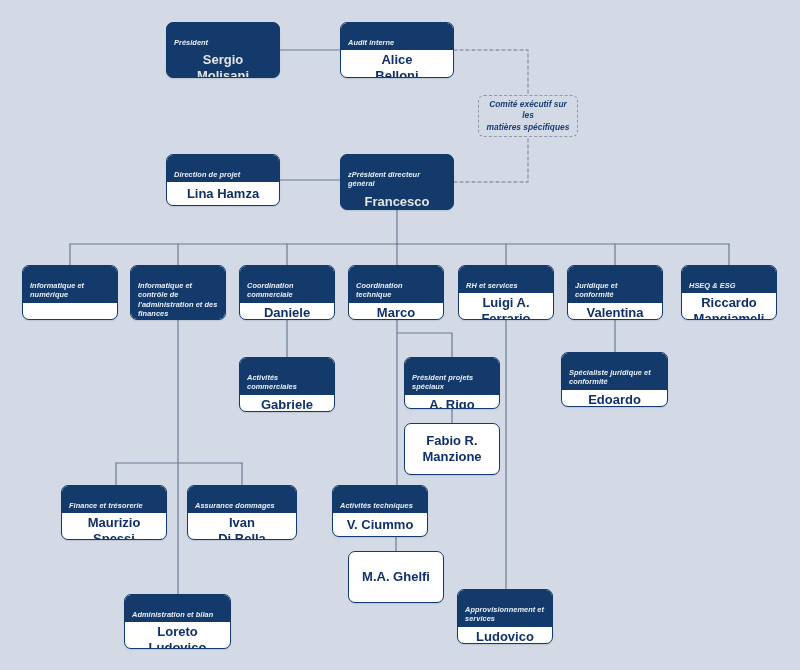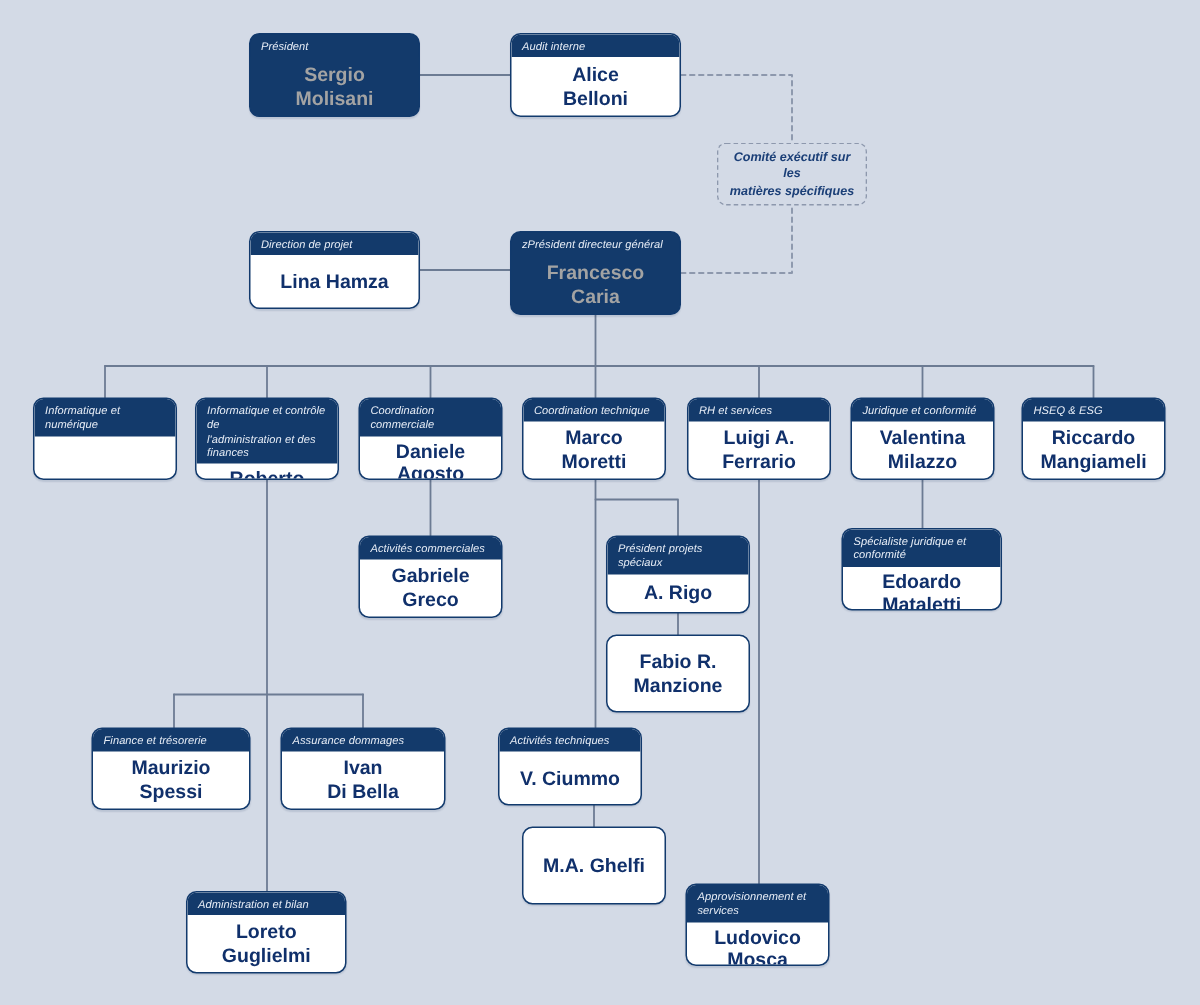--- a/index.html
+++ b/index.html
@@ -28,41 +28,41 @@
     display: flex;
     flex-direction: column;
     box-shadow: 0 1px 1px rgba(20,40,80,0.12);
   }
   .node.filled { background: #133a6b; }
   .node-head {
     background: #133a6b;
     color: #e8eef7;
     font-style: italic;
     font-size: 7.4px;
-    font-weight: 400;
+    font-weight: 700;
     line-height: 1.25;
-    padding: 3px 6px 3px 7px;
+    padding: 15px 6px 3px 7px;
     letter-spacing: 0.05px;
     white-space: pre-line;
   }
   .node.filled .node-head { background: #133a6b; }
   .node-body {
     flex: 1;
     display: flex;
     align-items: center;
     justify-content: center;
     text-align: center;
     color: #10306b;
     font-weight: bold;
     font-size: 13px;
     line-height: 1.22;
     padding: 2px 4px;
     white-space: pre-line;
   }
-  .node.filled .node-body { color: #a3a3a3; }
+  .node.filled .node-body { color: #e5e5e5; }
   .dashed-box {
     position: absolute;
     border: 1.5px dashed #8d98ad;
     border-radius: 6px;
     background: #d3dae6;
     display: flex;
     align-items: center;
     justify-content: center;
     text-align: center;
     color: #1b3f77;
@@ -199,21 +199,21 @@
 Spessi</div>
       </div>
       <div class="node" style="left: 187px; top: 485px; width: 110px; height: 55px;">
         <div class="node-head">Assurance dommages</div>
         <div class="node-body">Ivan
 Di Bella</div>
       </div>
       <div class="node" style="left: 124px; top: 594px; width: 107px; height: 55px;">
         <div class="node-head">Administration et bilan</div>
         <div class="node-body">Loreto
-Guglielmi</div>
+Ludovico</div>
       </div>
     </div>
 
   <div class="dashed-box" id="dashed-note" style="left: 478px; top: 95px; width: 100px; height: 42px;">
     <span>Comité exécutif sur les
 matières spécifiques</span>
   </div>
 </div>
 
 </body></html>

